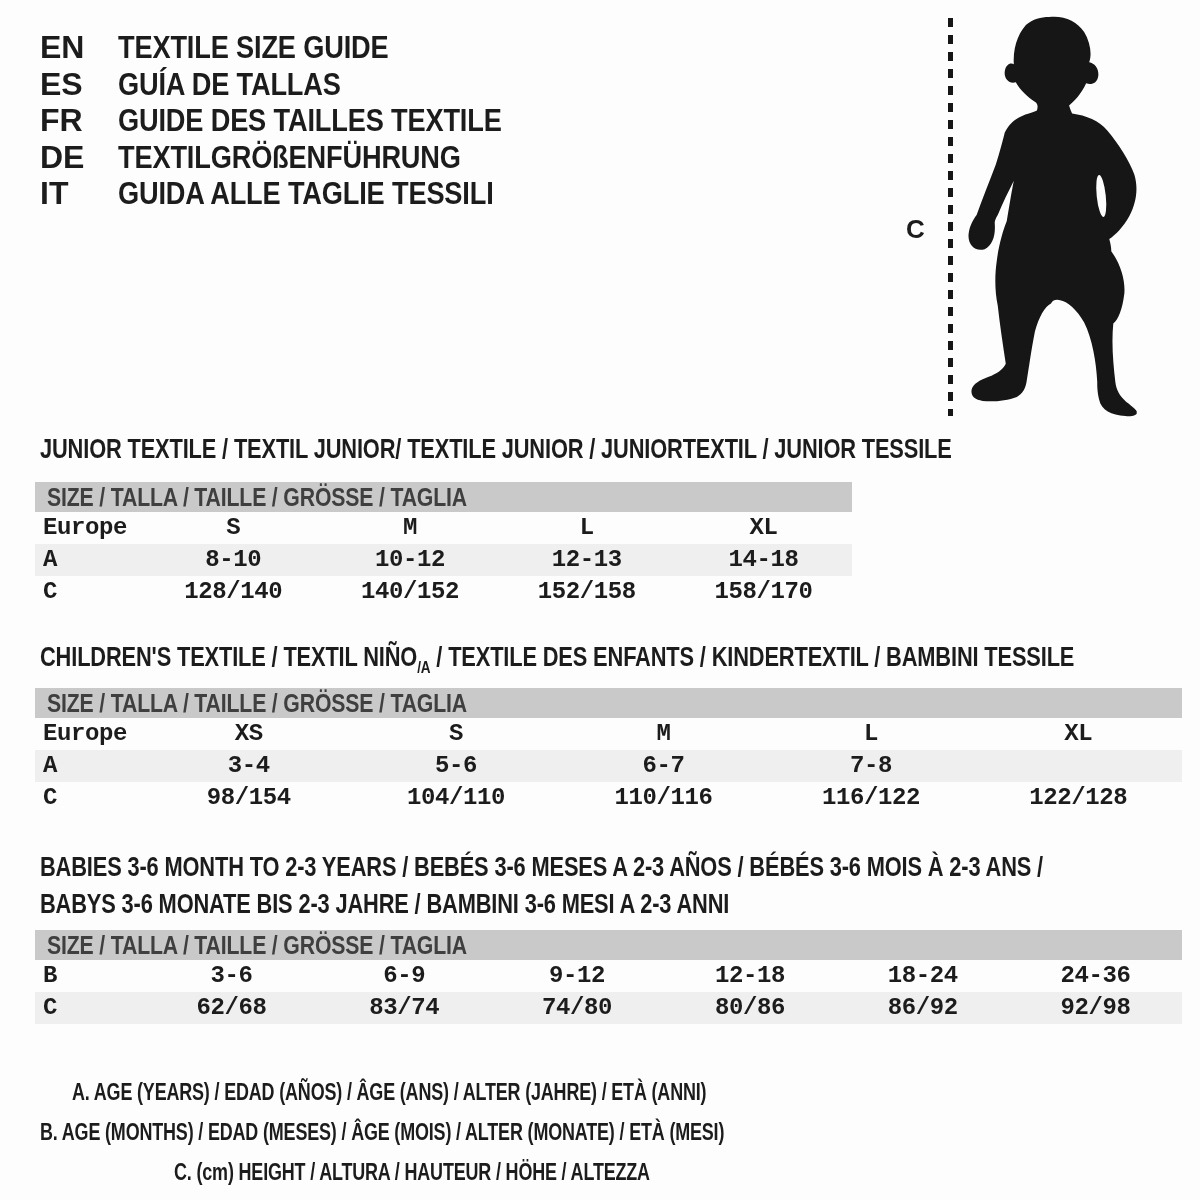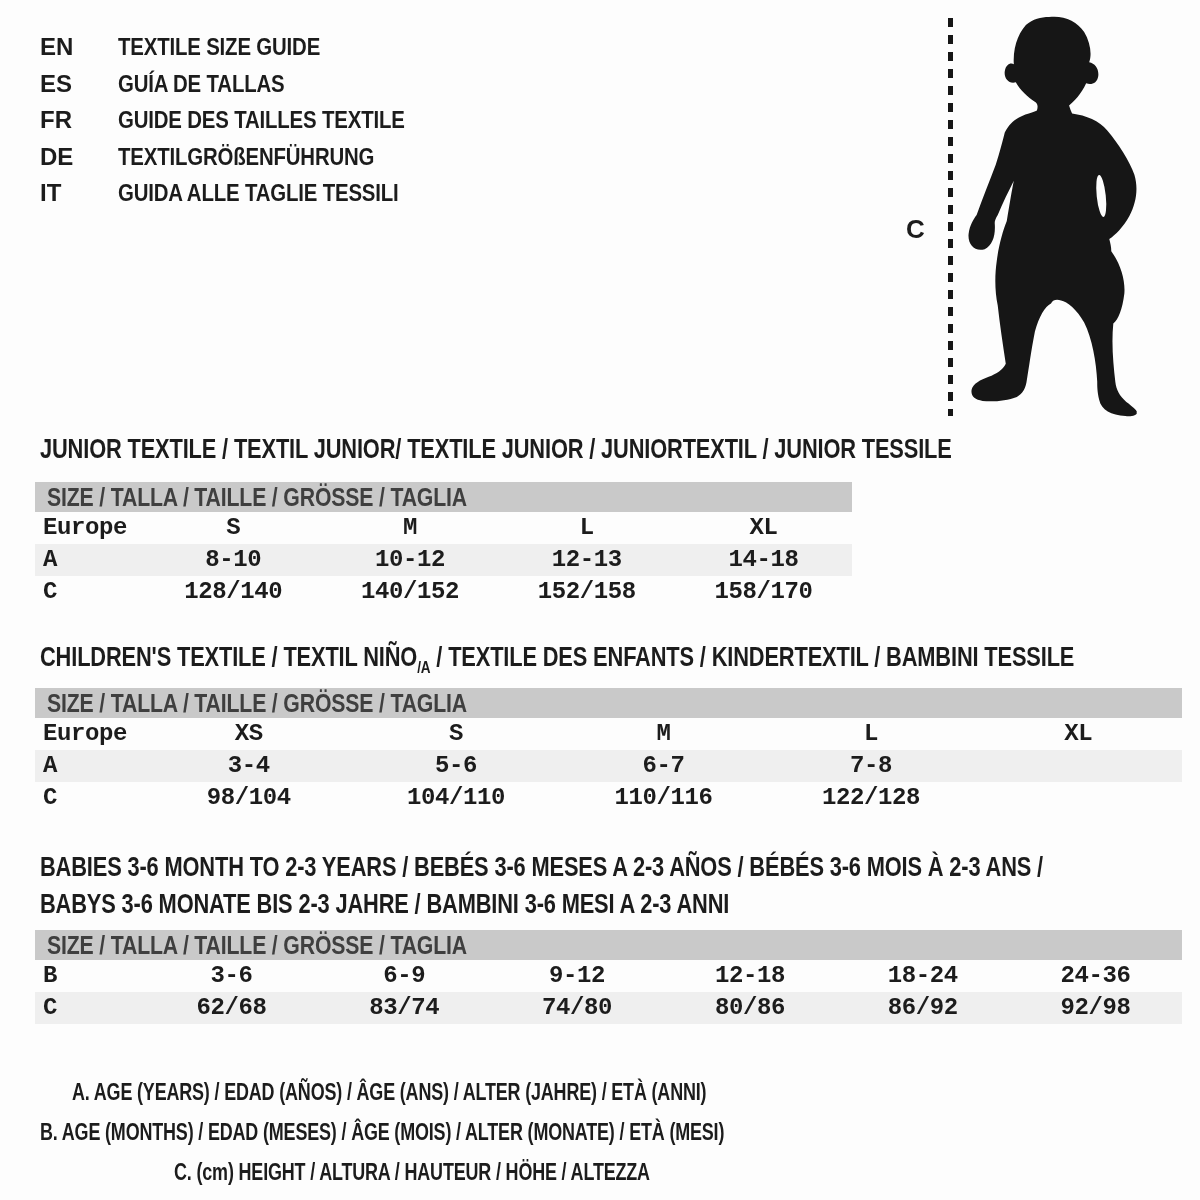--- a/index.html
+++ b/index.html
@@ -20,21 +20,21 @@
     color:var(--text);
     overflow:hidden;
   }
   .abs{position:absolute;}
   
   .cond{display:inline-block;transform:scaleX(.78);transform-origin:0 50%;white-space:nowrap;letter-spacing:-.2px;}
   .cond-m{display:inline-block;transform:scaleX(.85);transform-origin:0 50%;white-space:nowrap;letter-spacing:-.2px;}
 
   
   .lang-block{left:40px;top:29px;}
-  .lang-row{display:grid;grid-template-columns:78px auto;line-height:36.5px;font-size:24px;}
+  .lang-row{display:grid;grid-template-columns:78px auto;line-height:36.5px;font-size:32px;}
 
   
   .measure-line{left:948px;top:18px;width:5px;height:398px;
     background:repeating-linear-gradient(to bottom,var(--silhouette) 0 9px,transparent 9px 17px);}
   .figure-label{left:906px;top:214px;font-size:26px;}
   .figure-svg{left:962px;top:12px;}
 
   
   .section-title{font-size:28px;line-height:26px;}
   .title-junior{left:40px;top:436px;}
@@ -189,23 +189,24 @@
   </div>
   <div class="trow cols-6 alt">
     <span class="cell lbl">A</span>
     <span class="cell">3-4</span>
     <span class="cell">5-6</span>
     <span class="cell">6-7</span>
     <span class="cell">7-8</span>
   </div>
   <div class="trow cols-6">
     <span class="cell lbl">C</span>
-    <span class="cell">98/104</span>
+    <span class="cell">98/154</span>
     <span class="cell">104/110</span>
     <span class="cell">110/116</span>
+    <span class="cell">116/122</span>
     <span class="cell">122/128</span>
   </div>
 </div>
 
 <h2 class="abs section-title title-babies">
   <span class="cond">BABIES 3-6 MONTH TO 2-3 YEARS / BEBÉS 3-6 MESES A 2-3 AÑOS / BÉBÉS 3-6 MOIS À 2-3 ANS /</span><br>
   <span class="cond">BABYS 3-6 MONATE BIS 2-3 JAHRE / BAMBINI 3-6 MESI A 2-3 ANNI</span>
 </h2>
 <div class="abs size-table t-babies">
   <div class="size-bar">

